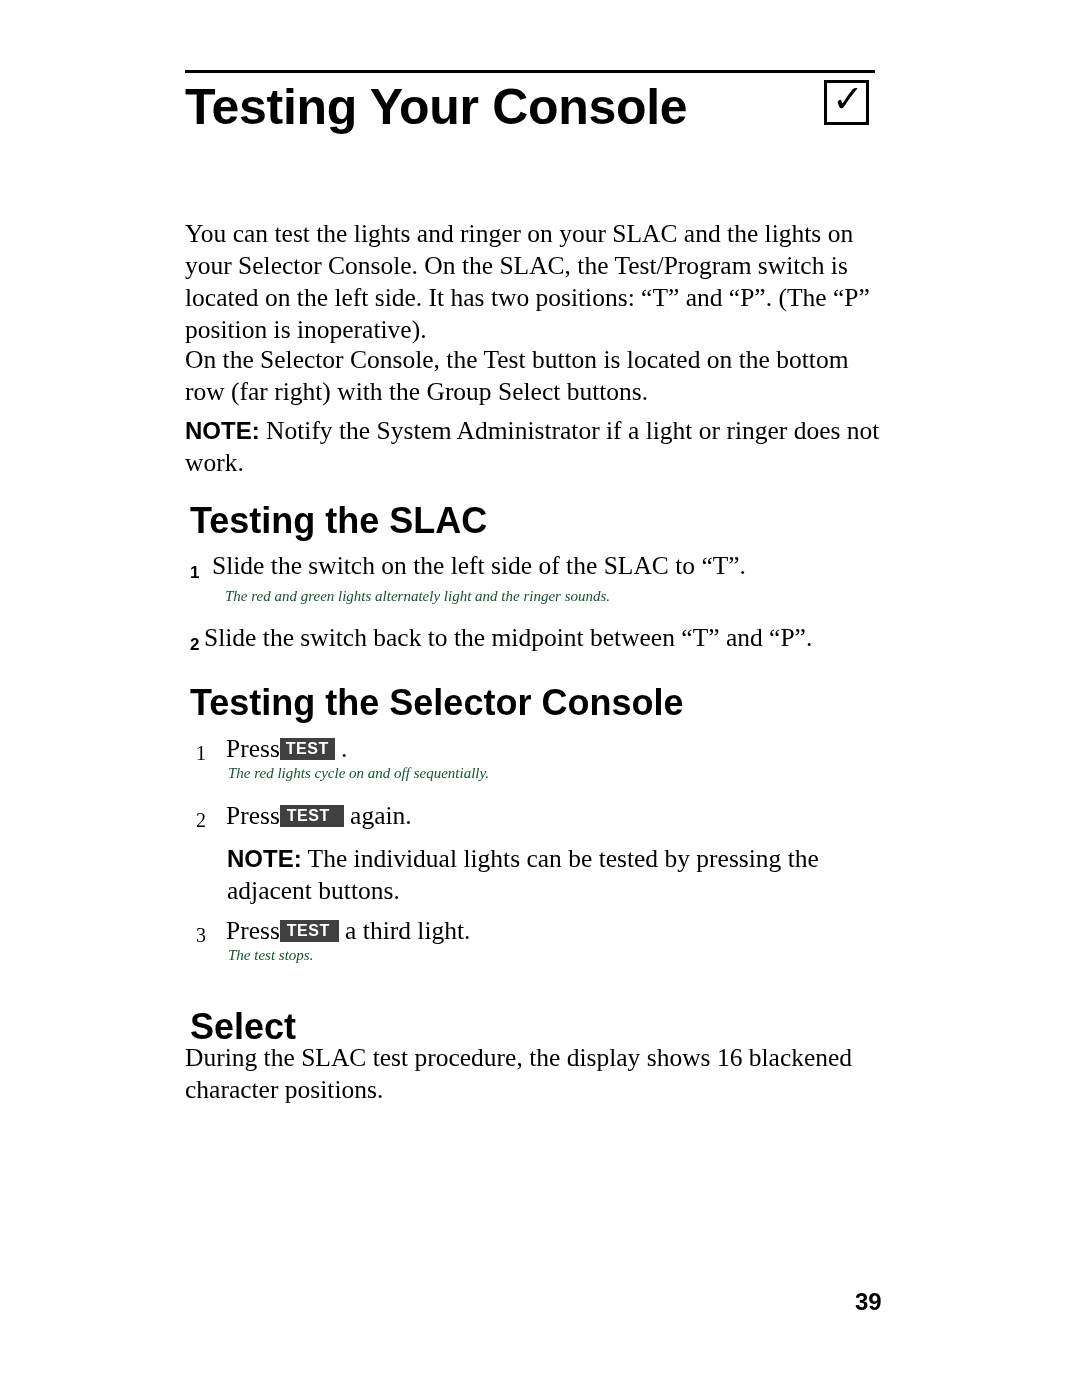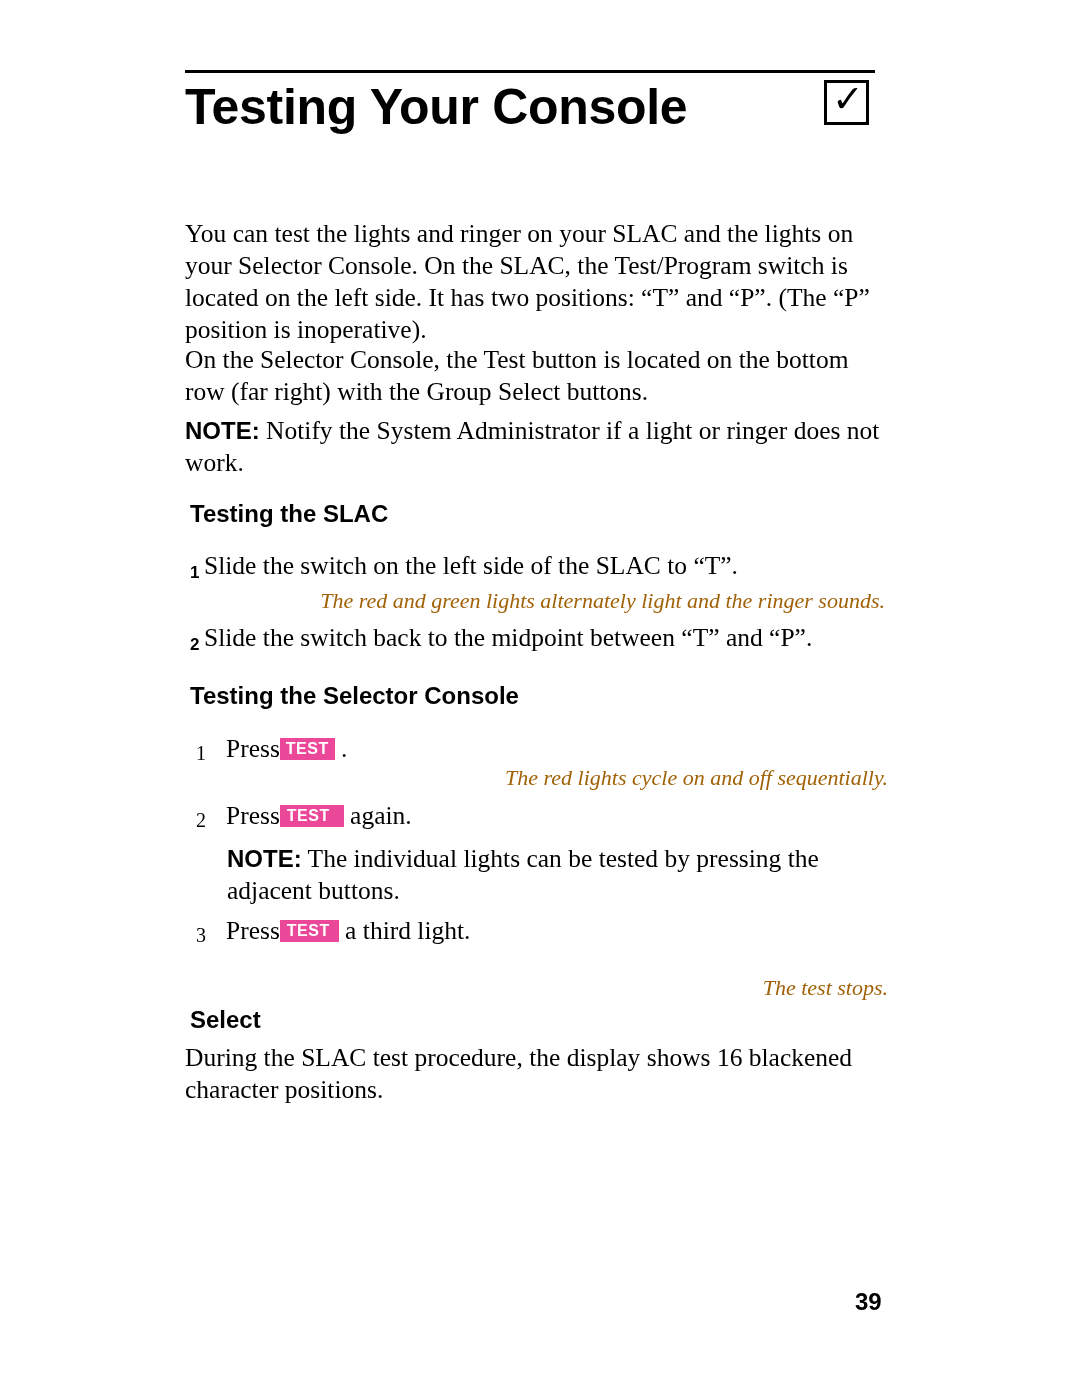--- a/index.html
+++ b/index.html
@@ -73,21 +73,21 @@
     font-weight: bold;
     font-size: 24px;
   }
 
   
   .section-heading {
     position: absolute;
     left: 190px;
     font-family: "Liberation Sans", sans-serif;
     font-weight: bold;
-    font-size: 24px;
+    font-size: 36px;
     color: #000000;
   }
   .h-slac    { top: 500px; }
   .h-selector{ top: 682px; }
   .h-display { top: 1006px; }
 
   
   .step {
     position: absolute;
     font-size: 25.5px;
@@ -105,29 +105,28 @@
     font-size: 20px;
   }
   .step .txt {
     display: inline-block;
   }
 
   .italic-note {
     position: absolute;
     font-family: "Liberation Serif", serif;
     font-style: italic;
-    font-size: 22px;
-    color: #a16207;
-    text-align: right;
+    font-size: 15px;
+    color: #14532d;
   }
 
   
   .testkey {
     display: inline-block;
-    background: #ec4899;
+    background: #404040;
     color: #ffffff;
     font-family: "Liberation Sans", sans-serif;
     font-weight: bold;
     font-size: 16px;
     letter-spacing: 0.5px;
     padding: 3px 6px 3px 6px;
     vertical-align: 3px;
     line-height: 16px;
   }
   .testkey.wide { padding: 3px 14px 3px 7px; }
@@ -159,21 +158,21 @@
   <div class="body-block para-intro">You can test the lights and ringer on your SLAC and the lights on your Selector Console.  On the SLAC, the Test/Program switch is located on the left side. It has two positions: “T” and “P”. (The “P” position is inoperative).</div>
 
   <div class="body-block para-console">On the Selector Console, the Test button is located on the bottom row (far right) with the Group Select buttons.</div>
 
   <div class="body-block para-note"><span class="bold-sans">NOTE:</span><span> Notify the System Administrator if a light or ringer does not work.</span></div>
 
   <div class="section-heading h-slac">Testing the SLAC</div>
 
   <div class="step" style="left:190px; top:550px; width:700px;">
     <span class="num" style="left:0; top:7px;">1</span>
-    <span class="txt" style="margin-left:14px;">Slide the switch on the left side of the SLAC to “T”.</span>
+    <span class="txt" style="margin-left:22px;">Slide the switch on the left side of the SLAC to “T”.</span>
   </div>
 
   <div class="italic-note" style="left:225px; top:588px; width:660px;">The red and green lights alternately light and the ringer sounds.</div>
 
   <div class="step" style="left:190px; top:622px; width:720px;">
     <span class="num" style="left:0; top:7px;">2</span>
     <span class="txt" style="margin-left:14px;">Slide the switch back to the midpoint between “T” and “P”.</span>
   </div>
 
   <div class="section-heading h-selector">Testing the Selector Console</div>
@@ -190,21 +189,21 @@
     <span class="txt" style="margin-left:30px;">Press </span><span class="testkey wide">TEST</span><span> again.</span>
   </div>
 
   <div class="body-block" style="left:227px; top:843px; width:665px;"><span class="bold-sans">NOTE:</span><span> The individual lights can be tested by pressing the adjacent buttons.</span></div>
 
   <div class="step" style="left:196px; top:915px; width:700px;">
     <span class="num-serif" style="left:0; top:4px;">3</span>
     <span class="txt" style="margin-left:30px;">Press </span><span class="testkey med">TEST</span><span> a  third  light.</span>
   </div>
 
-  <div class="italic-note" style="left:228px; top:947px; width:660px;margin-top:28px;">The test stops.</div>
+  <div class="italic-note" style="left:228px; top:947px; width:660px;">The test stops.</div>
 
   <div class="section-heading h-display">Select</div>
 
   <div class="body-block" style="top:1042px; left:185px; width:705px;">During the SLAC test procedure, the display shows 16 blackened character  positions.</div>
 
   <div class="page-number">39</div>
 
 </div>
 
 </body></html>

